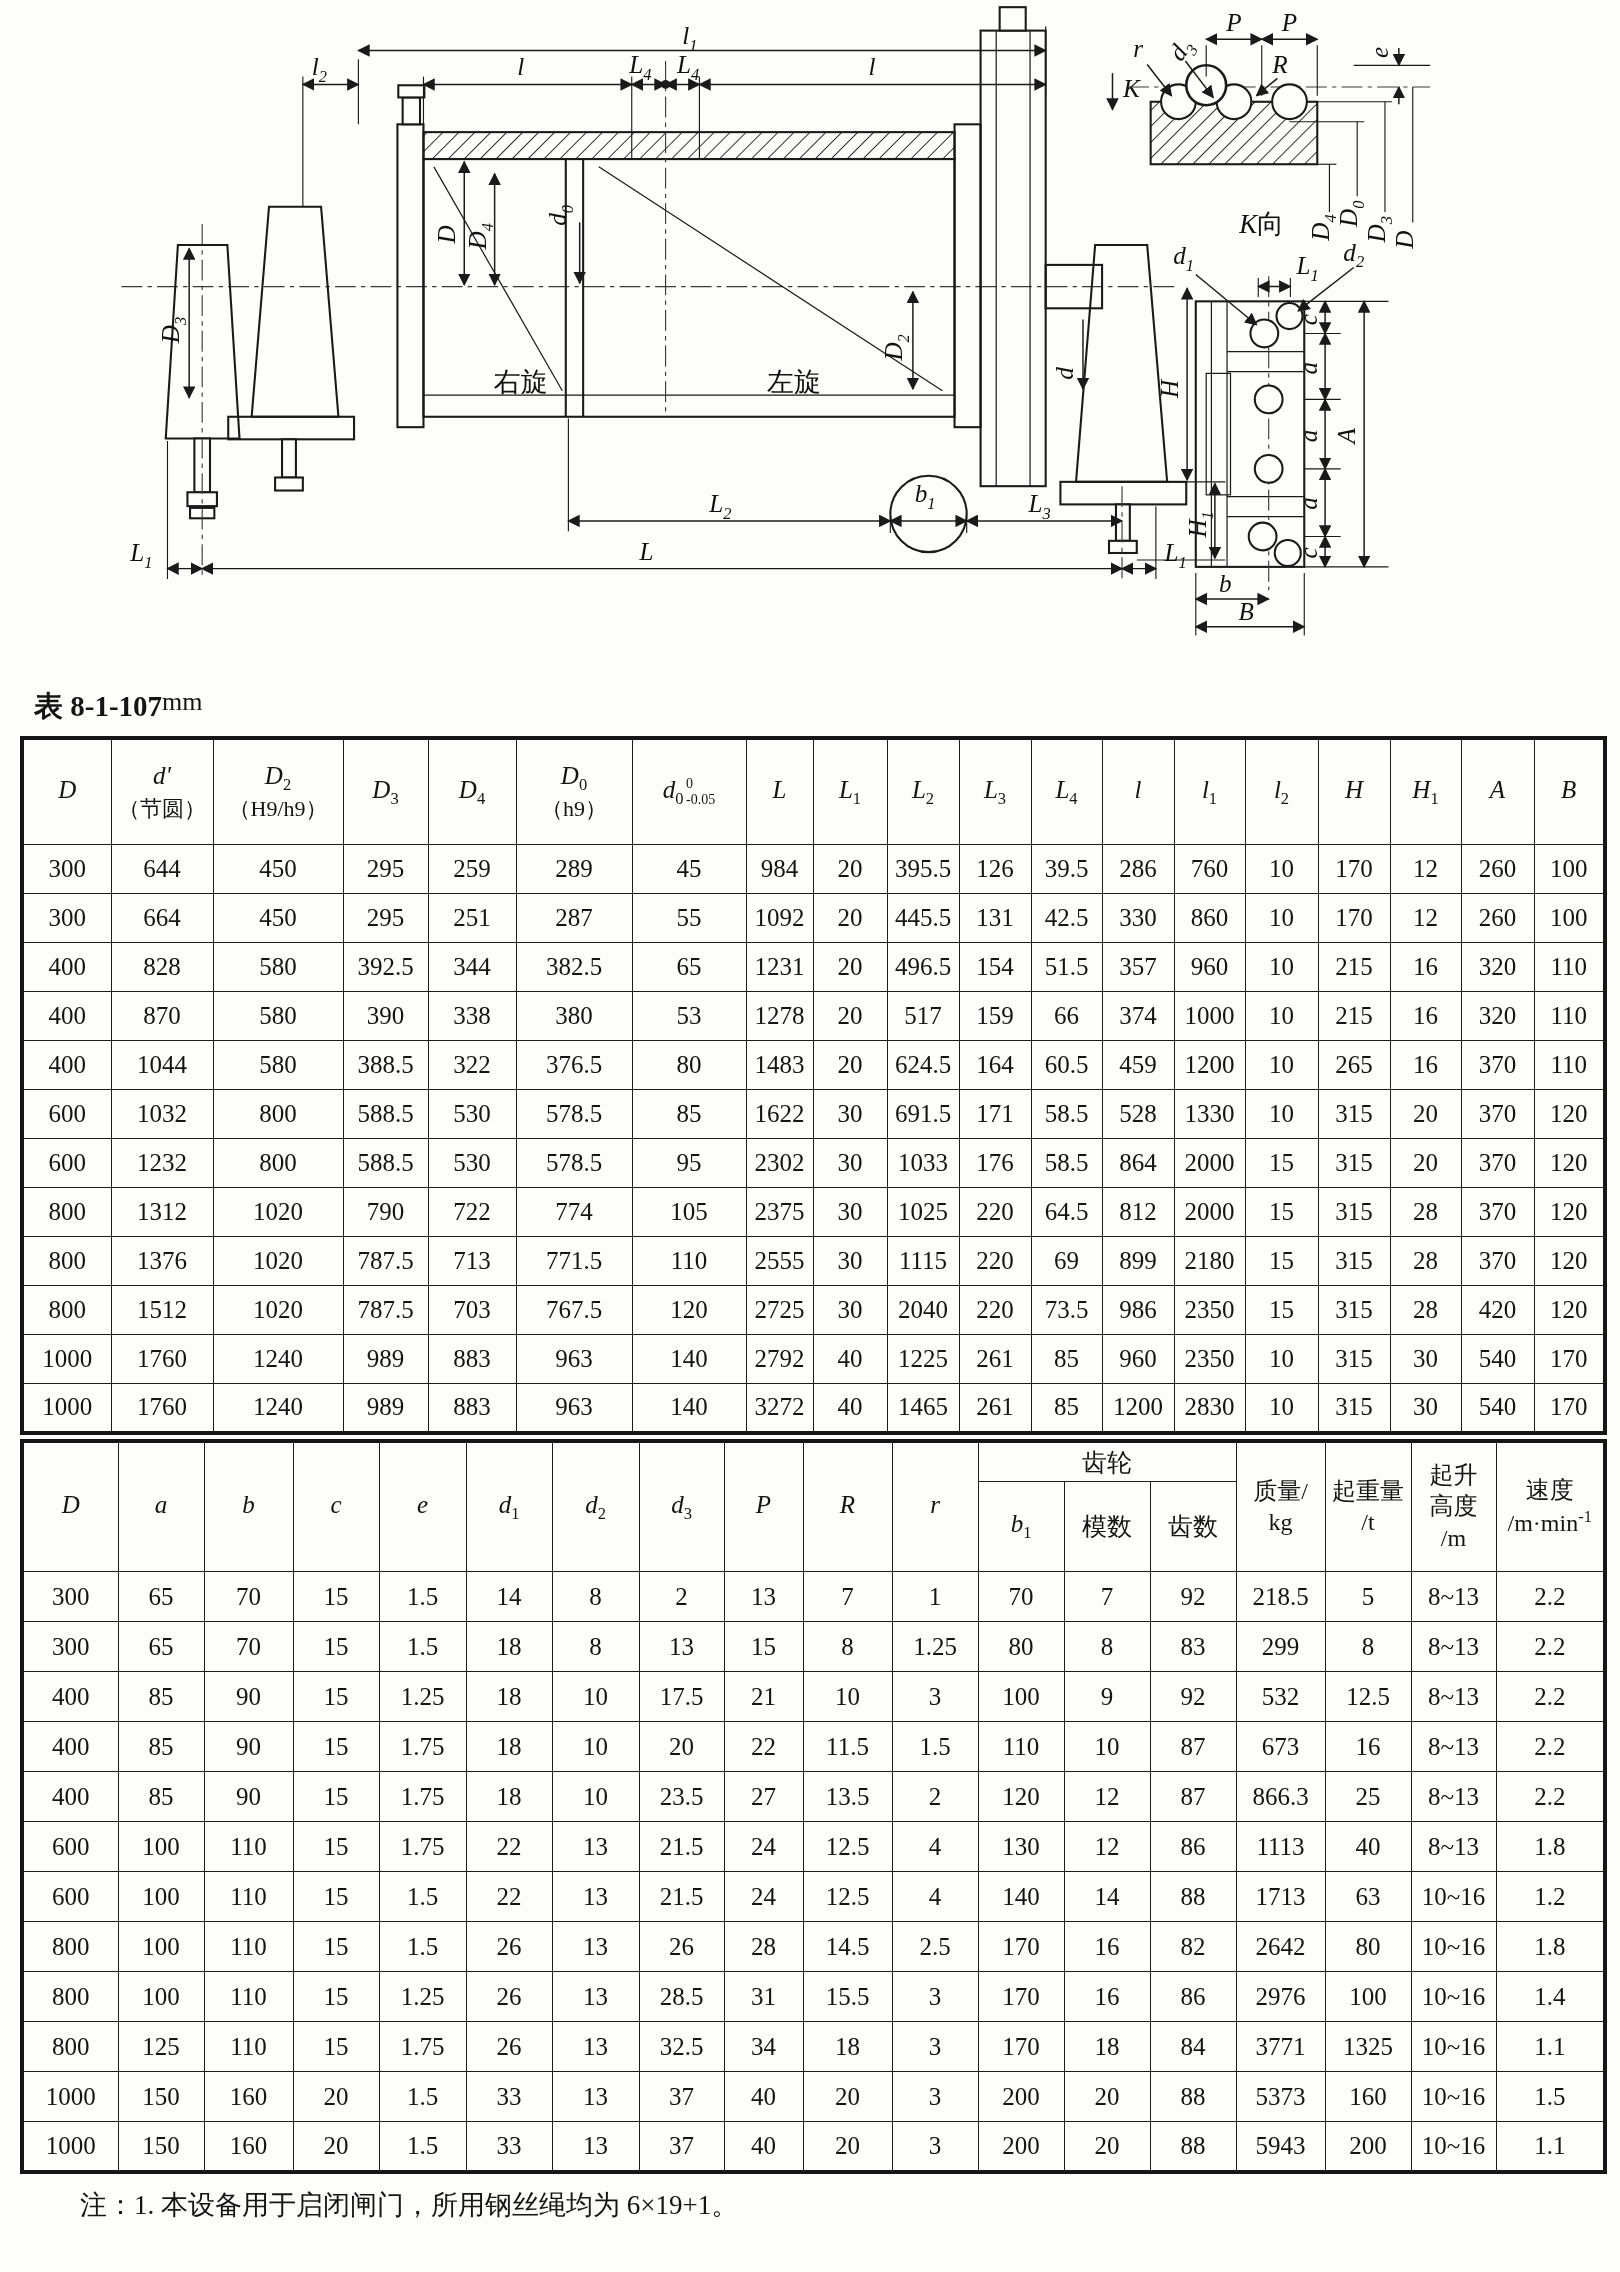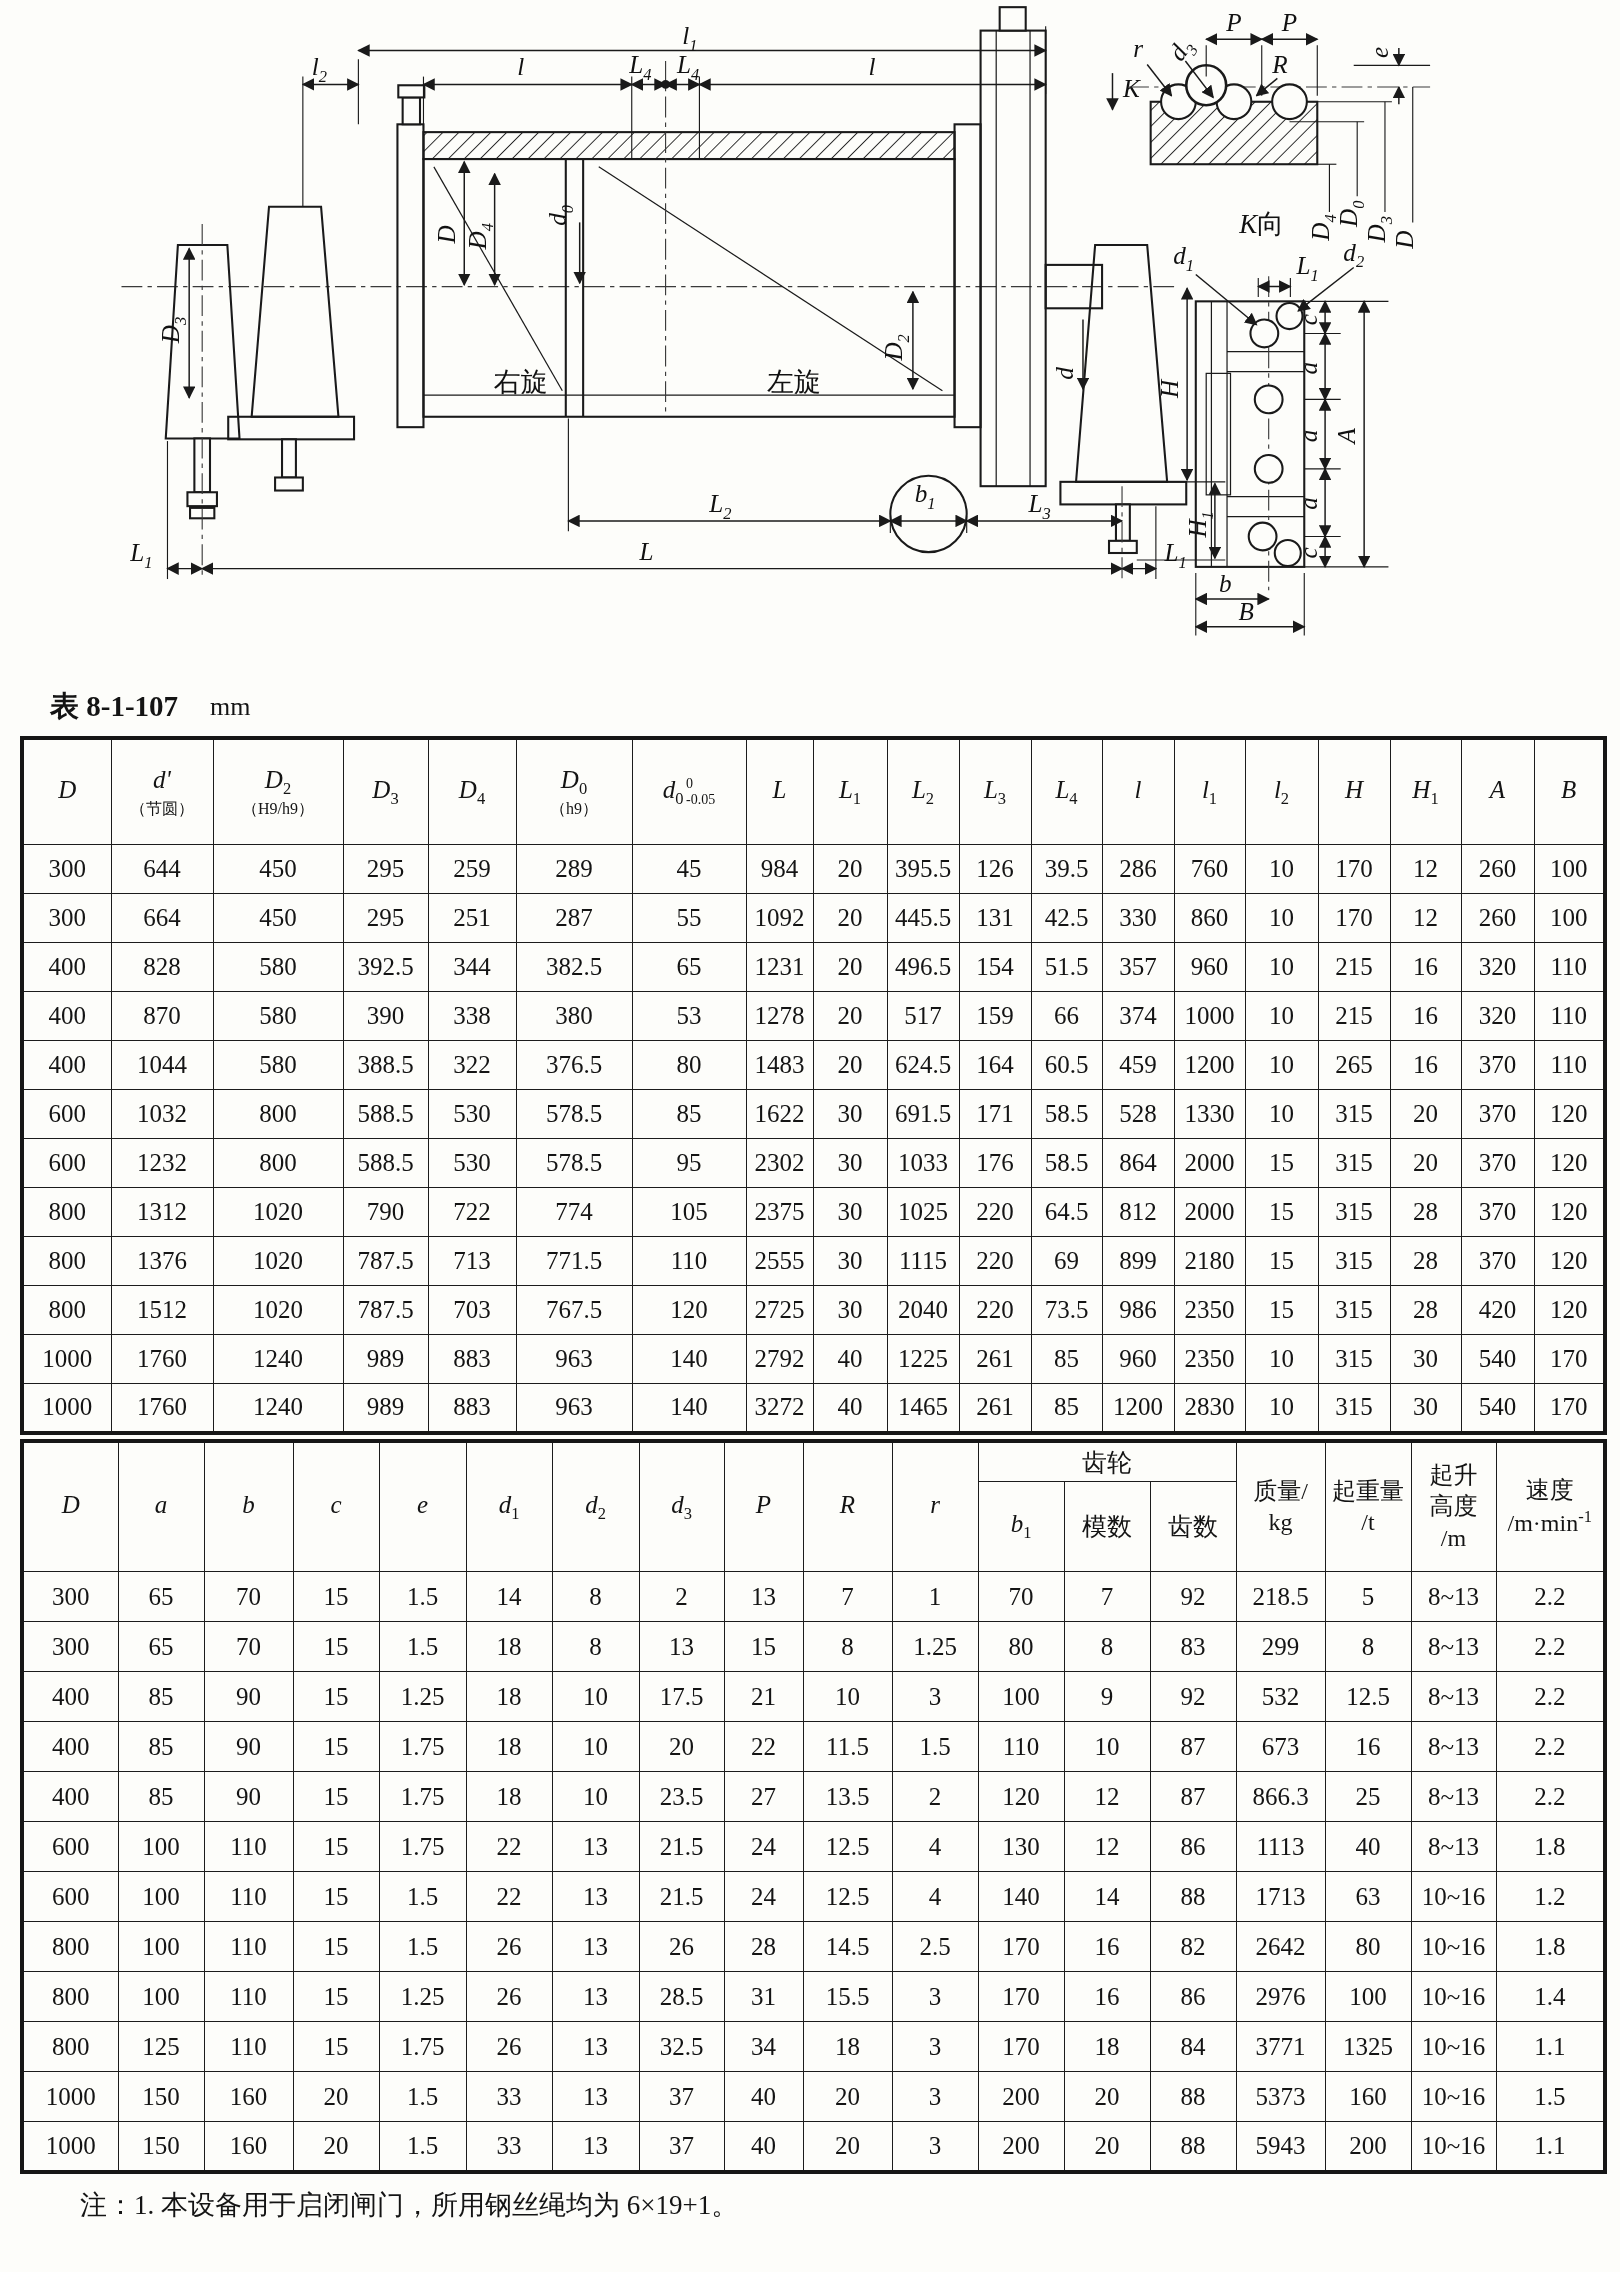--- a/index.html
+++ b/index.html
@@ -13,39 +13,39 @@
   .hv  { fill:url(#hatch); stroke:#1a1a1a; stroke-width:2.4; }
   .cl  { fill:none; stroke:#3a3a3a; stroke-width:1.3; stroke-dasharray:24 6 5 6; }
   .dim { stroke:#1a1a1a; stroke-width:1.7; fill:none; marker-start:url(#ah); marker-end:url(#ah); }
   .dim1{ stroke:#1a1a1a; stroke-width:1.7; fill:none; marker-end:url(#ah); }
   .ext { stroke:#1a1a1a; stroke-width:1.3; fill:none; }
   text.dl  { font:italic 29px "Liberation Serif","DejaVu Serif",serif; fill:#111; }
   text.dlc { font:31px "Liberation Serif","DejaVu Serif",sans-serif; fill:#111; font-style:normal; }
   tspan.ss { font-size:19px; }
   tspan.han{ font-style:normal; }
   
-  .caption-row { position:absolute; top:687px; left:50px; width:1527px; display:flex; align-items:center;gap:32px; }
+  .caption-row { position:absolute; top:687px; left:34px; width:1527px; display:flex; align-items:flex-start; }
   .tno    { font-weight:bold; font-size:29px; }
   .ttitle { flex:1; text-align:center; font-weight:bold; font-size:29.5px; letter-spacing:2.6px; }
   .tunit  { font-size:26px; }
   
   table { border-collapse:collapse; table-layout:fixed; border:4.3px solid #161616; background:#fdfdfa; }
   .t1 { position:absolute; top:736px;  left:20px; width:1582px; }
   .t2 { position:absolute; top:1439px; left:20px; width:1582px; }
   th,td { border:1.7px solid #1c1c1c; text-align:center; vertical-align:middle;
           font-size:25px; padding:0; overflow:hidden; font-weight:normal; }
   .t1 thead th { height:104px; }
   .t1 tbody tr { height:49px; }
   .t2 tbody tr { height:50px; }
   .t2 .gear-label-row th { height:38px; }
   .t2 .gear-sub-row th { height:89px; }
   i.v { font-style:italic; font-family:"Liberation Serif","DejaVu Serif",serif; }
   sub { font-size:16.5px; }
   sup { font-size:16.5px; }
-  span.n { display:block; font-size:16px; line-height:1.25; font-style:normal; }
+  span.n { display:block; font-size:22px; line-height:1.25; font-style:normal; }
   .dtol { white-space:nowrap; }
   .tolstack { display:inline-flex; flex-direction:column; font-size:14px; line-height:1.1;
               vertical-align:middle; margin-left:2.6px; text-align:left; }
   .hl { display:block; font-size:24px; line-height:1.3; }
   
   .note1 { position:absolute; top:2187px; left:80px;  font-size:27px; }
   .note2 { position:absolute; top:2228px; left:128px; font-size:27px; }
 </style>
 </head>
 <body>

